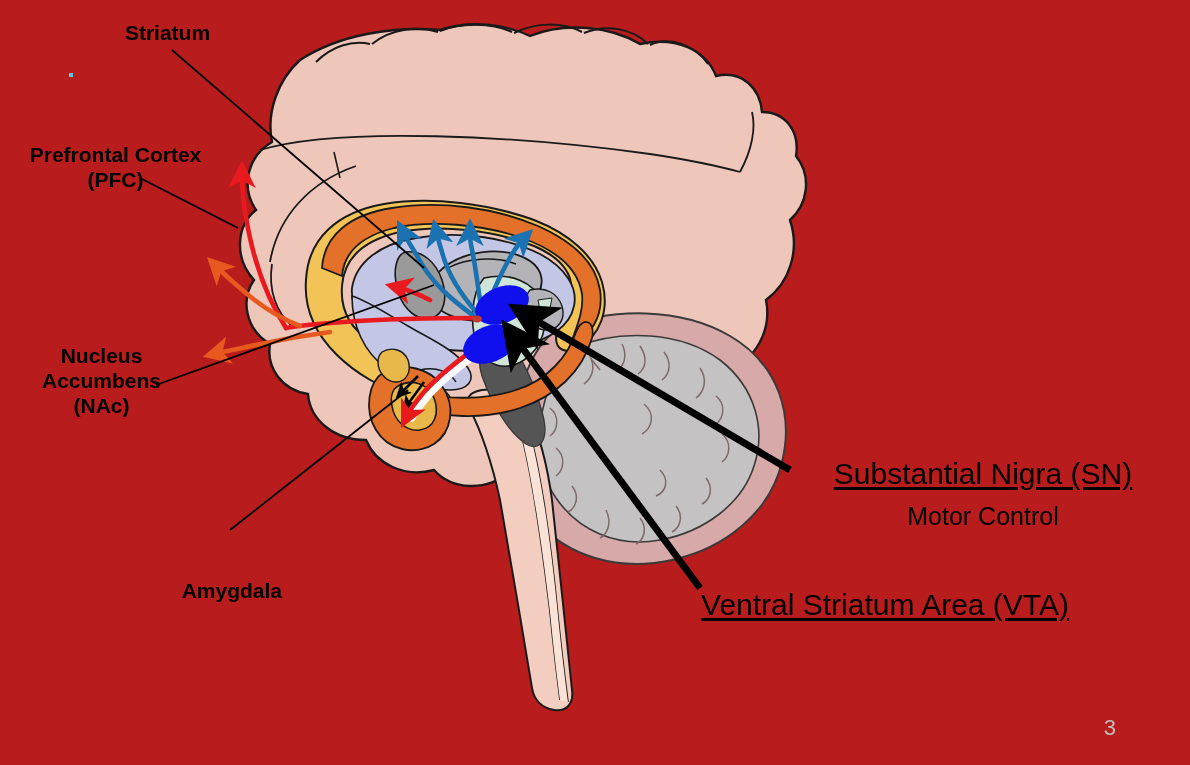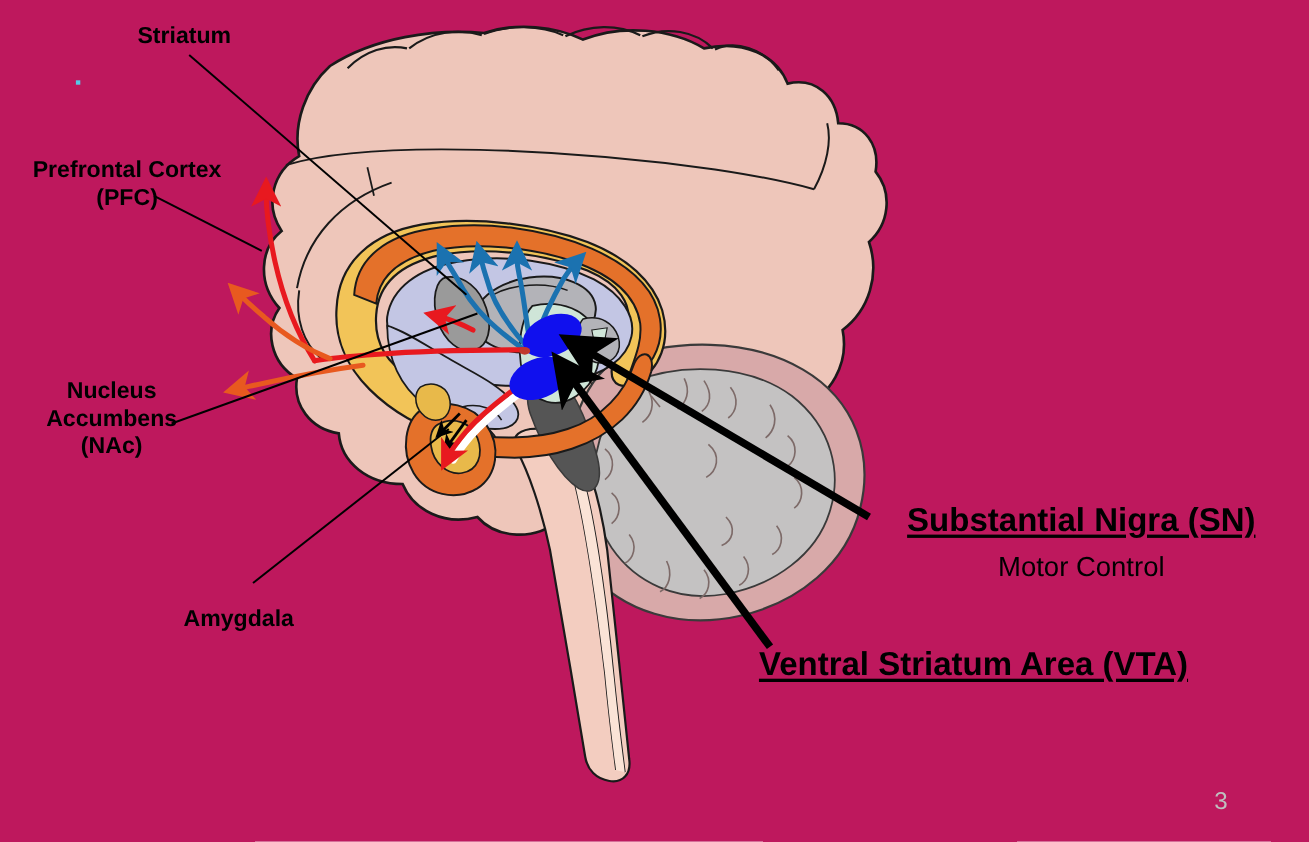--- a/index.html
+++ b/index.html
@@ -1,21 +1,21 @@
 <!DOCTYPE html>
 <html><head>
 <meta charset="utf-8">
 <style>
   html,body{margin:0;padding:0;background:#ffffff;}
   body{width:1190px;height:765px;font-family:"Liberation Sans",sans-serif;overflow:hidden;}
-  #stage{position:relative;width:1190px;height:765px;background:#be185d;}
+  #stage{position:relative;width:1190px;height:765px;background:#b91c1c;}
   #brainsvg{position:absolute;left:0;top:0;width:1190px;height:765px;}
   .lbl{position:absolute;color:#000;}
   .lbl-left{font-weight:bold;font-size:21px;line-height:25px;text-align:center;white-space:pre-line;}
-  .lbl-big{font-weight:bold;font-size:30px;line-height:34px;text-decoration:underline;text-underline-offset:3px;white-space:nowrap;}
+  .lbl-big{font-weight:normal;font-size:30px;line-height:34px;text-decoration:underline;text-underline-offset:3px;white-space:nowrap;}
   .lbl-sub{font-weight:normal;font-size:25px;line-height:30px;text-align:center;white-space:pre-line;margin-top:10px;}
   .pagenum{position:absolute;right:74px;bottom:24px;font-size:22px;color:#bfbfbf;}
   .rblock{position:absolute;text-align:center;}
 </style>
 </head>
 <body>
 
 <div id="stage">
 
   <svg id="brainsvg" viewBox="0 0 1190 765">
@@ -211,21 +211,21 @@
 
   <div class="lbl lbl-left" style="left:105px;top:20px;width:125px;">Striatum</div>
 
   <div class="lbl lbl-left" style="left:8px;top:142px;width:215px;">Prefrontal Cortex
 (PFC)</div>
 
   <div class="lbl lbl-left" style="left:24px;top:343px;width:155px;">Nucleus
 Accumbens
 (NAc)</div>
 
-  <div class="lbl lbl-left" style="left:152px;top:550px;width:130px;">Amygdala</div>
+  <div class="lbl lbl-left" style="left:152px;top:578px;width:130px;text-align:right;">Amygdala</div>
 
   <div class="rblock" style="left:788px;top:457px;width:390px;">
     <div class="lbl-big" style="position:static;">Substantial Nigra (SN)</div>
     <div class="lbl-sub">Motor Control</div>
   </div>
 
   <div class="rblock" style="left:630px;top:588px;width:510px;">
     <div class="lbl-big" style="position:static;">Ventral Striatum Area (VTA)</div>
   </div>
 

